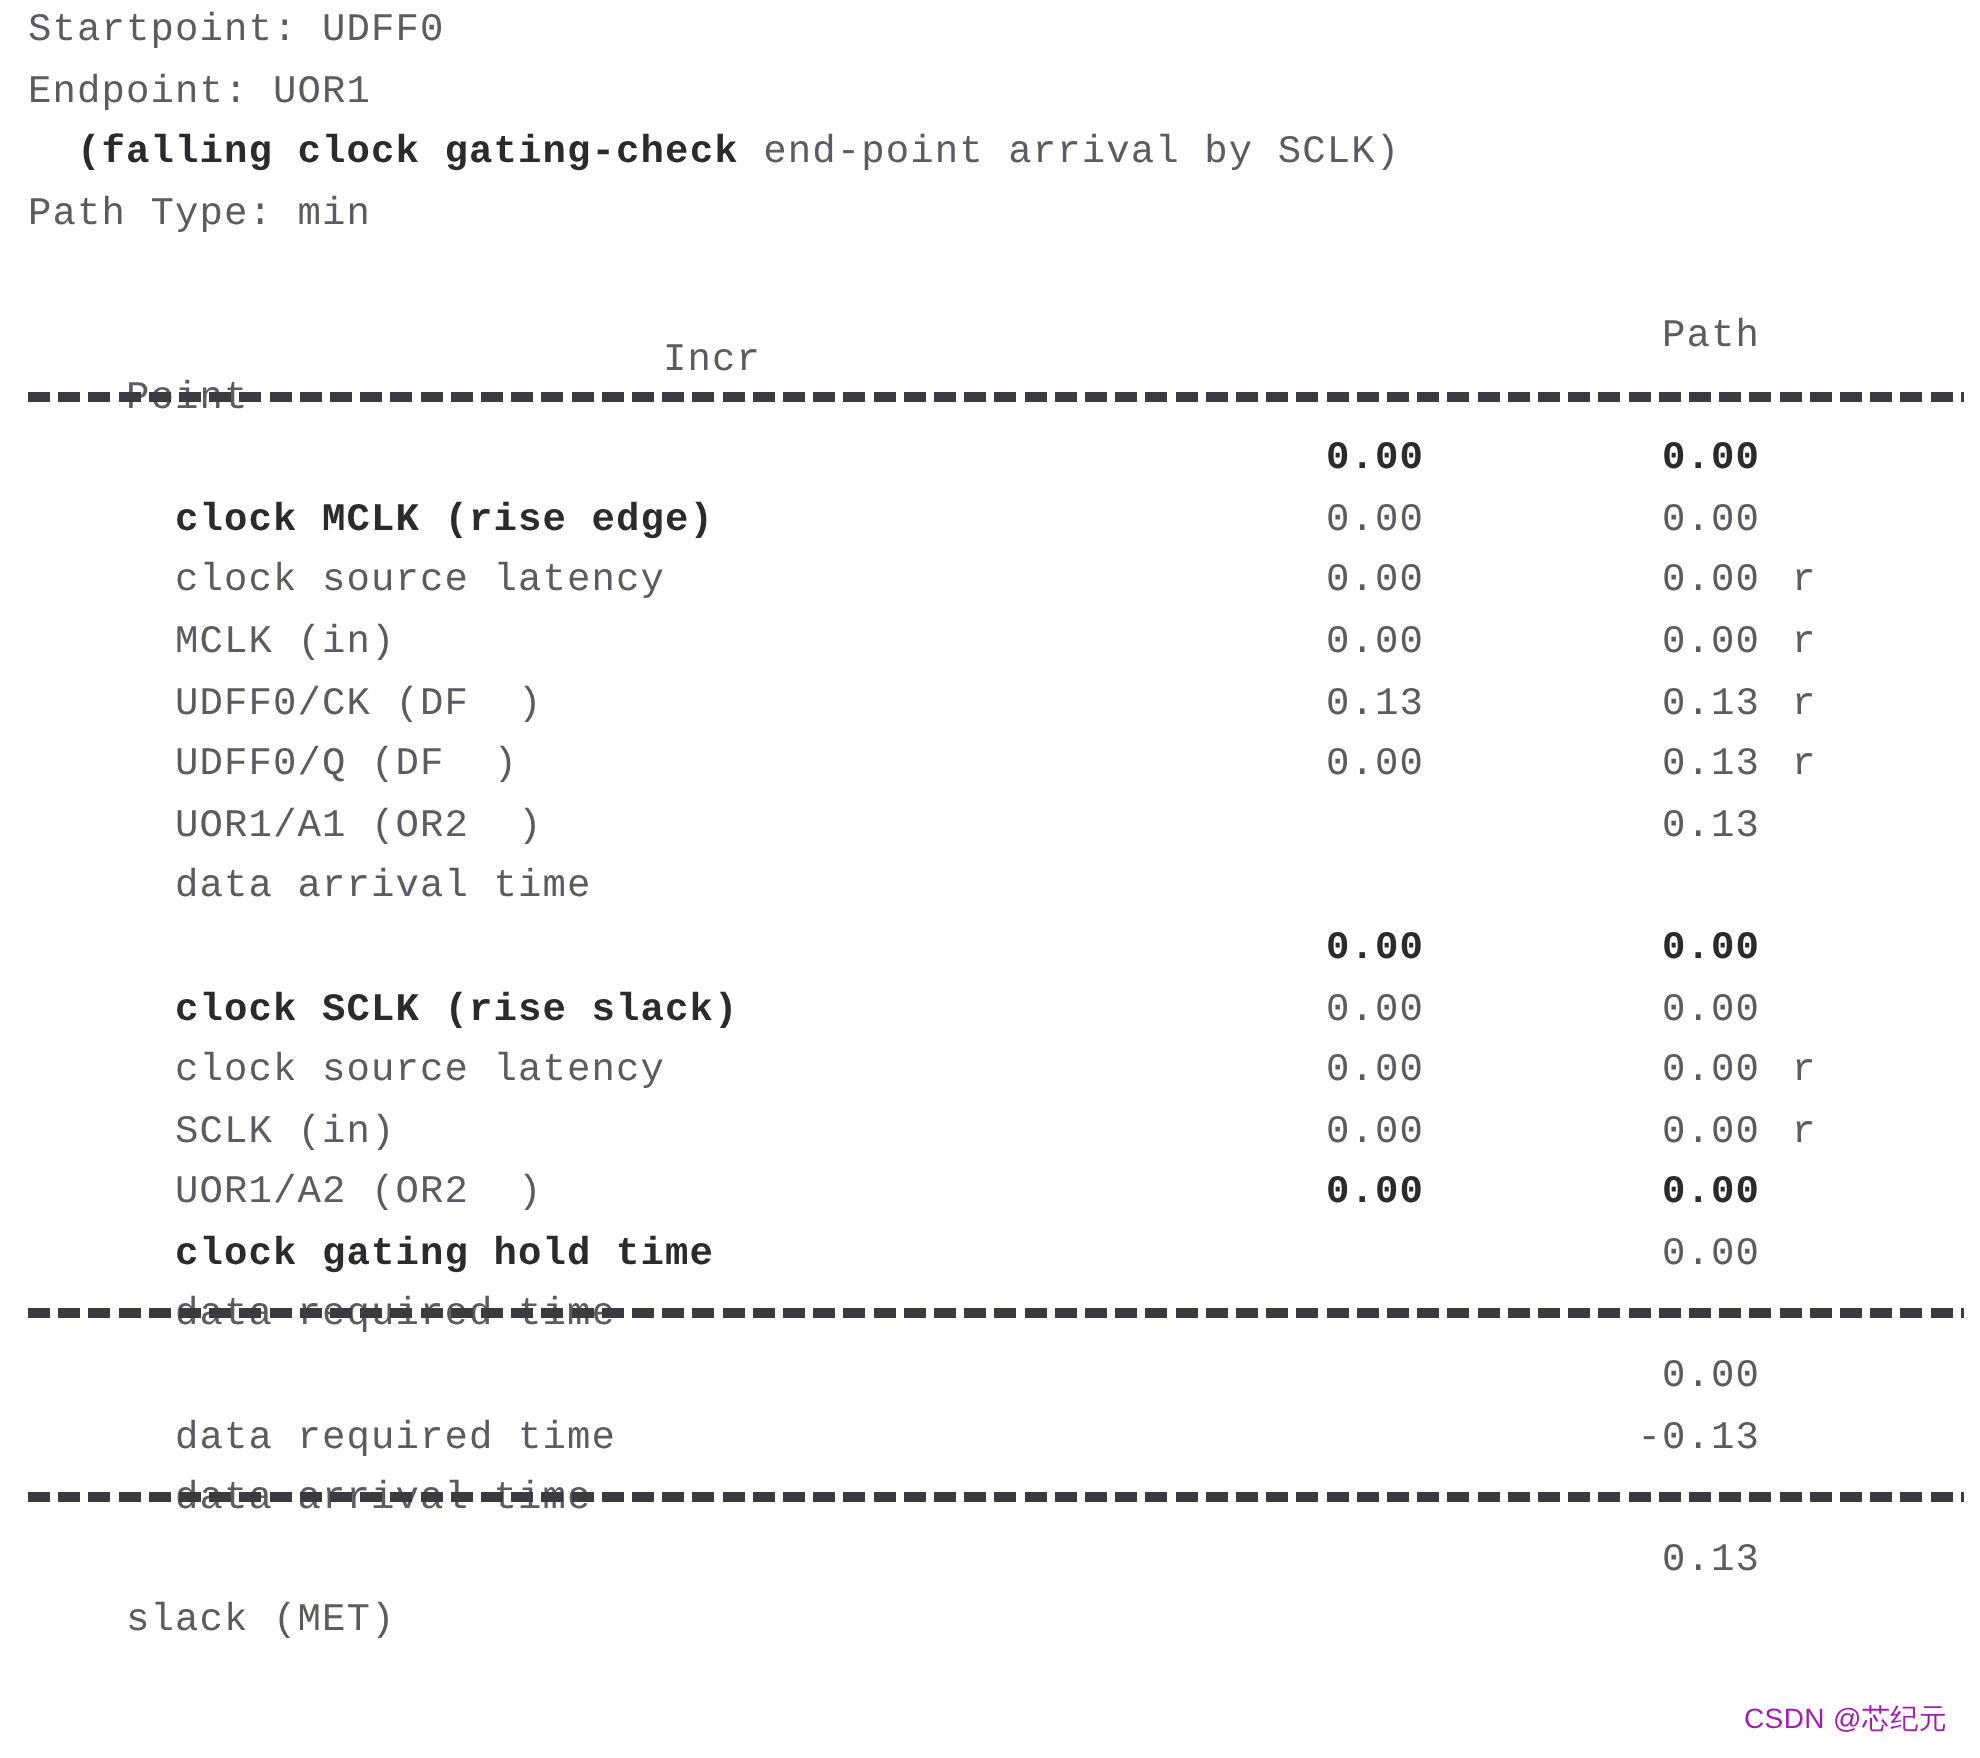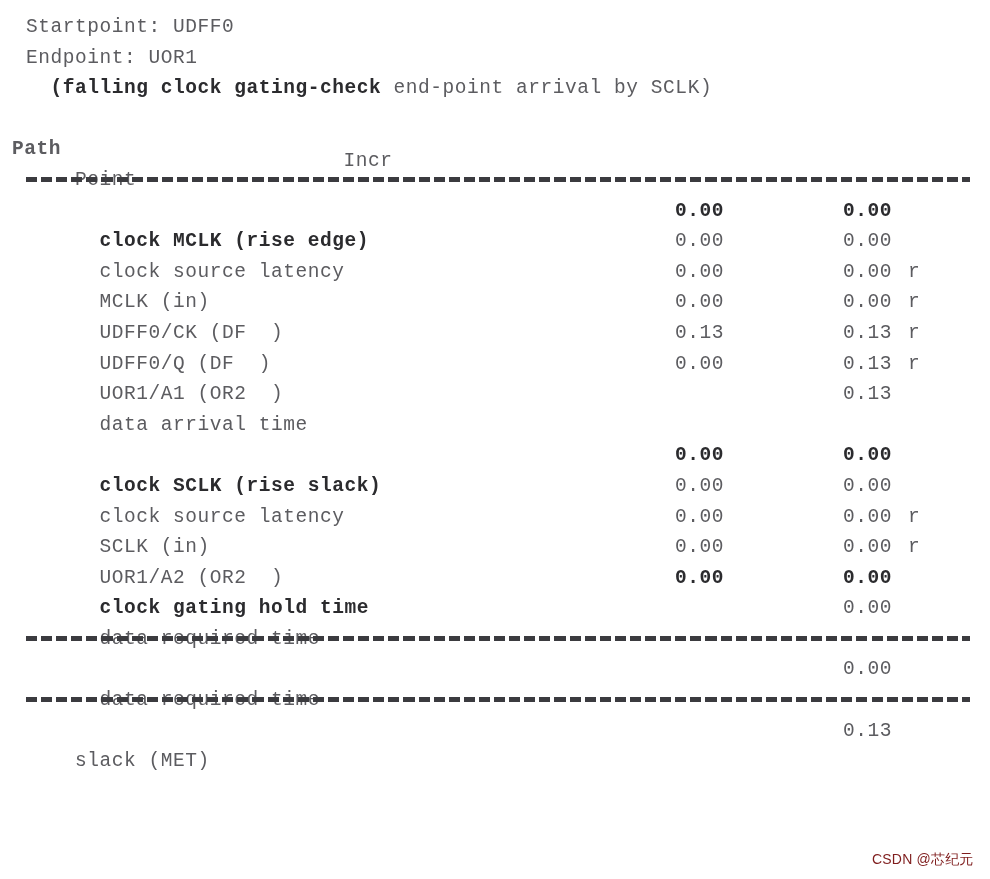--- a/index.html
+++ b/index.html
@@ -11,21 +11,21 @@
   body {
     width: 990px;
     height: 879px;
     overflow: hidden;
     font-family: "Liberation Mono", "DejaVu Sans Mono", monospace;
   }
   #report {
     position: relative;
     width: 990px;
     height: 879px;
-    padding: 12px;
+    padding: 0;
     box-sizing: border-box;
   }
   
   .line {
     position: relative;
     height: 30.6px;
     line-height: 30.6px;
     font-size: 19.5px;
     letter-spacing: 0.55px;
     color: #5c5c60;
@@ -73,22 +73,21 @@
     left: 0;
     top: 12px;
     width: 712px;
     text-align: center;
   }
   .hdr-path {
     position: absolute;
     left: 0;
     top: 0;
     width: 880px;
-    text-align: left;
-    font-weight: bold;
+    text-align: right;
   }
   
   .rule {
     height: 30.6px;
     position: relative;
   }
   .rule i {
     position: absolute;
     left: 14px;
     right: 8px;
@@ -105,34 +104,35 @@
   .spacer {
     height: 30.6px;
   }
   
   #watermark {
     position: absolute;
     left: 872px;
     top: 851px;
     font-family: "Liberation Sans", sans-serif;
     font-size: 14px;
-    color: #7f1d1d;
+    color: #a21caf;
     white-space: nowrap;
     letter-spacing: 0.2px;
   }
 </style>
 </head>
 <body>
 
 <div id="report">
 
   <div>
     <div class="line">Startpoint: UDFF0</div>
     <div class="line">Endpoint: UOR1</div>
     <div class="line"><span>  </span><span class="bold">(falling clock gating-check</span><span> end-point arrival by SCLK)</span></div>
+    <div class="line">Path Type: min</div>
   </div>
 
   <div class="spacer"></div>
 
   <div class="line">
     <span class="pt">Point</span>
     <span class="hdr-incr">Incr</span>
     <span class="hdr-path">Path</span>
   </div>
 
@@ -228,20 +228,24 @@
 
   <div class="rule">
       <i></i>
     </div>
 
   <div>
     <div class="line">
       <span class="pt">data required time</span>
       <span class="col-path">0.00</span>
     </div>
+    <div class="line">
+      <span class="pt">data arrival time</span>
+      <span class="col-path">-0.13</span>
+    </div>
   </div>
 
   <div class="rule">
       <i></i>
     </div>
 
   <div class="line">
     <span class="pt">slack (MET)</span>
     <span class="col-path">0.13</span>
   </div>

